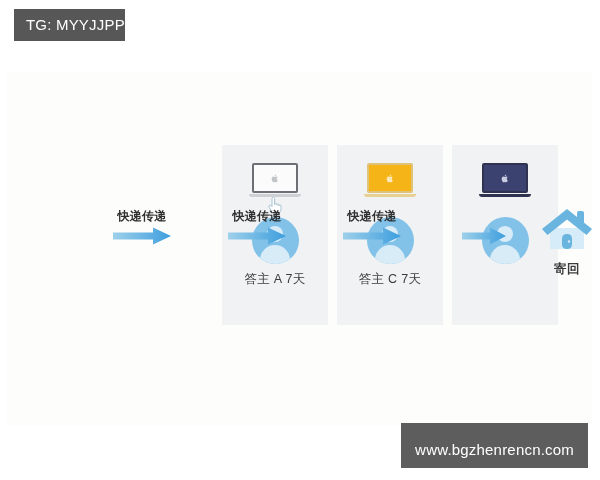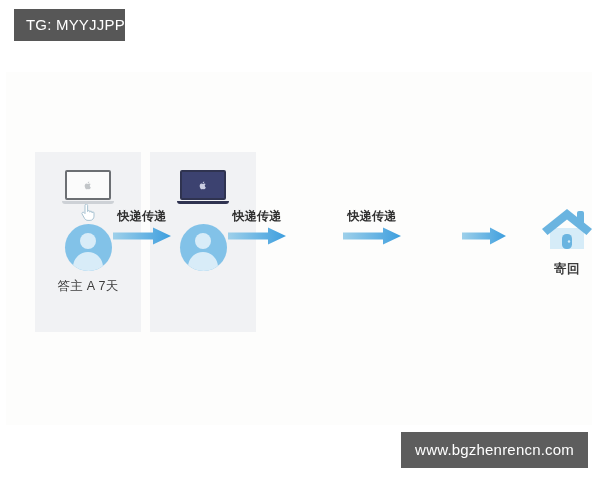--- a/index.html
+++ b/index.html
@@ -36,45 +36,46 @@
 
   
   .watermark {
     position: absolute;
     right: 12px;
     bottom: 12px;
     background: #5d5d5d;
     color: #ffffff;
     font-size: 15px;
     line-height: 1;
-    padding: 10px 14px 11px 14px;
+    padding: 19px 14px 11px 14px;
     letter-spacing: 0.2px;
     white-space: nowrap;
     z-index: 20;
   }
 
   
   .content-panel {
     position: absolute;
     left: 6px;
     top: 72px;
     width: 586px;
     height: 353px;
     background: #fdfdfc;
   }
 
   
   .flow-row {
     position: absolute;
     left: 35px;
-    top: 152px;
+    top: 145px;
     width: 532px;
     height: 180px;
     display: flex;
     align-items: flex-start;
+    justify-content: flex-end;
   }
 
   .stage-card {
     position: relative;
     width: 106px;
     height: 180px;
     background: #f1f2f4;
     flex: 0 0 auto;
     margin-right: 9px;
   }
@@ -259,20 +260,42 @@
         <div class="avatar">
           <div class="head"></div>
           <div class="body"></div>
         </div>
       </div>
 
       <div class="stage-caption">答主 A 7天</div>
     </div>
 
 
+    <div class="stage-card">
+      <div class="laptop-wrap">
+        <div class="laptop">
+          <div class="screen" style="background:#f5b519;border:2px solid #e0c37a;">
+            <svg class="apple" viewBox="0 0 20 22">
+              <path d="M14.5 11.6c0-2.4 1.9-3.5 2-3.6-1.1-1.6-2.8-1.8-3.4-1.9-1.5-.1-2.8.9-3.6.9-.7 0-1.9-.8-3.1-.8-1.6 0-3.1.9-3.9 2.4-1.7 2.9-.4 7.2 1.2 9.6.8 1.1 1.7 2.4 3 2.4 1.2 0 1.6-.8 3.1-.8 1.4 0 1.8.8 3.1.7 1.3 0 2.1-1.2 2.9-2.3.9-1.3 1.3-2.6 1.3-2.7-.1 0-2.6-1-2.6-3.9z" fill="#fdf3d8"></path>
+              <path d="M12.1 4.1c.7-.8 1.1-1.9 1-3-.9 0-2.1.6-2.8 1.4-.6.7-1.1 1.8-1 2.9 1 .1 2.1-.5 2.8-1.3z" fill="#fdf3d8"></path>
+            </svg>
+          </div>
+          <div class="base" style="background:#e8cf92;"></div>
+        </div>
+      </div>
+
+      <div class="avatar-wrap">
+        <div class="avatar">
+          <div class="head"></div>
+          <div class="body"></div>
+        </div>
+      </div>
+
+      <div class="stage-caption">答主 C 7天</div>
+    </div>
 
     <div class="stage-card">
       <div class="laptop-wrap">
         <div class="laptop">
           <div class="screen" style="background:#3c4270;border:2px solid #2f3350;">
             <svg class="apple" viewBox="0 0 20 22">
               <path d="M14.5 11.6c0-2.4 1.9-3.5 2-3.6-1.1-1.6-2.8-1.8-3.4-1.9-1.5-.1-2.8.9-3.6.9-.7 0-1.9-.8-3.1-.8-1.6 0-3.1.9-3.9 2.4-1.7 2.9-.4 7.2 1.2 9.6.8 1.1 1.7 2.4 3 2.4 1.2 0 1.6-.8 3.1-.8 1.4 0 1.8.8 3.1.7 1.3 0 2.1-1.2 2.9-2.3.9-1.3 1.3-2.6 1.3-2.7-.1 0-2.6-1-2.6-3.9z" fill="#e3e6f5"></path>
               <path d="M12.1 4.1c.7-.8 1.1-1.9 1-3-.9 0-2.1.6-2.8 1.4-.6.7-1.1 1.8-1 2.9 1 .1 2.1-.5 2.8-1.3z" fill="#e3e6f5"></path>
             </svg>
           </div>

